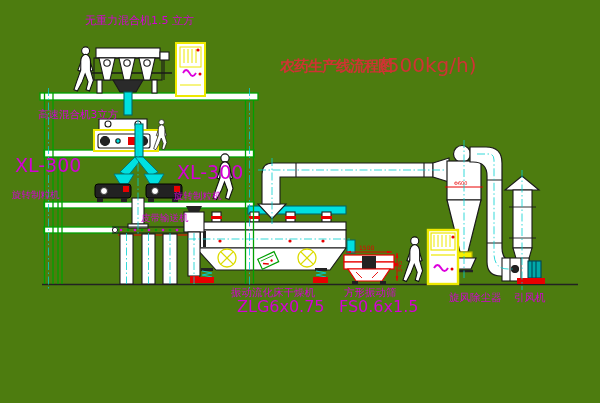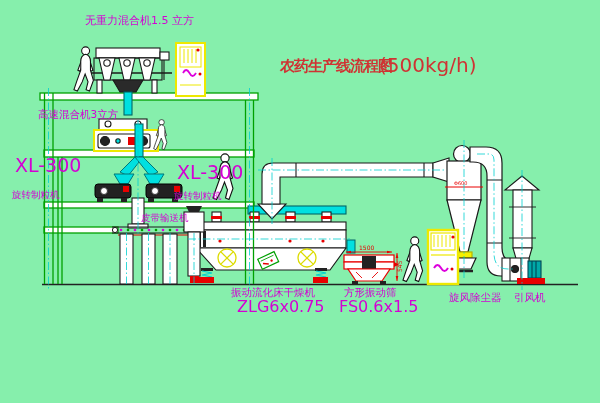--- a/index.html
+++ b/index.html
@@ -1,16 +1,16 @@
 <!DOCTYPE html>
 <html><head>
 <meta charset="utf-8">
 <style>
   html,body{margin:0;padding:0;background:#fff;}
-  .stage{position:relative;width:600px;height:403px;background:#86efac;overflow:hidden;
+  .stage{position:relative;width:600px;height:403px;background:#4d7c0f;overflow:hidden;
          font-family:"DejaVu Sans","Liberation Sans",sans-serif;}
   svg{display:block;}
   text{font-family:"DejaVu Sans","Liberation Sans",sans-serif;}
   .mag{fill:#d400d4;}
   .red{fill:#e80000;}
 </style>
 </head>
 <body>
 
 <div class="stage">

